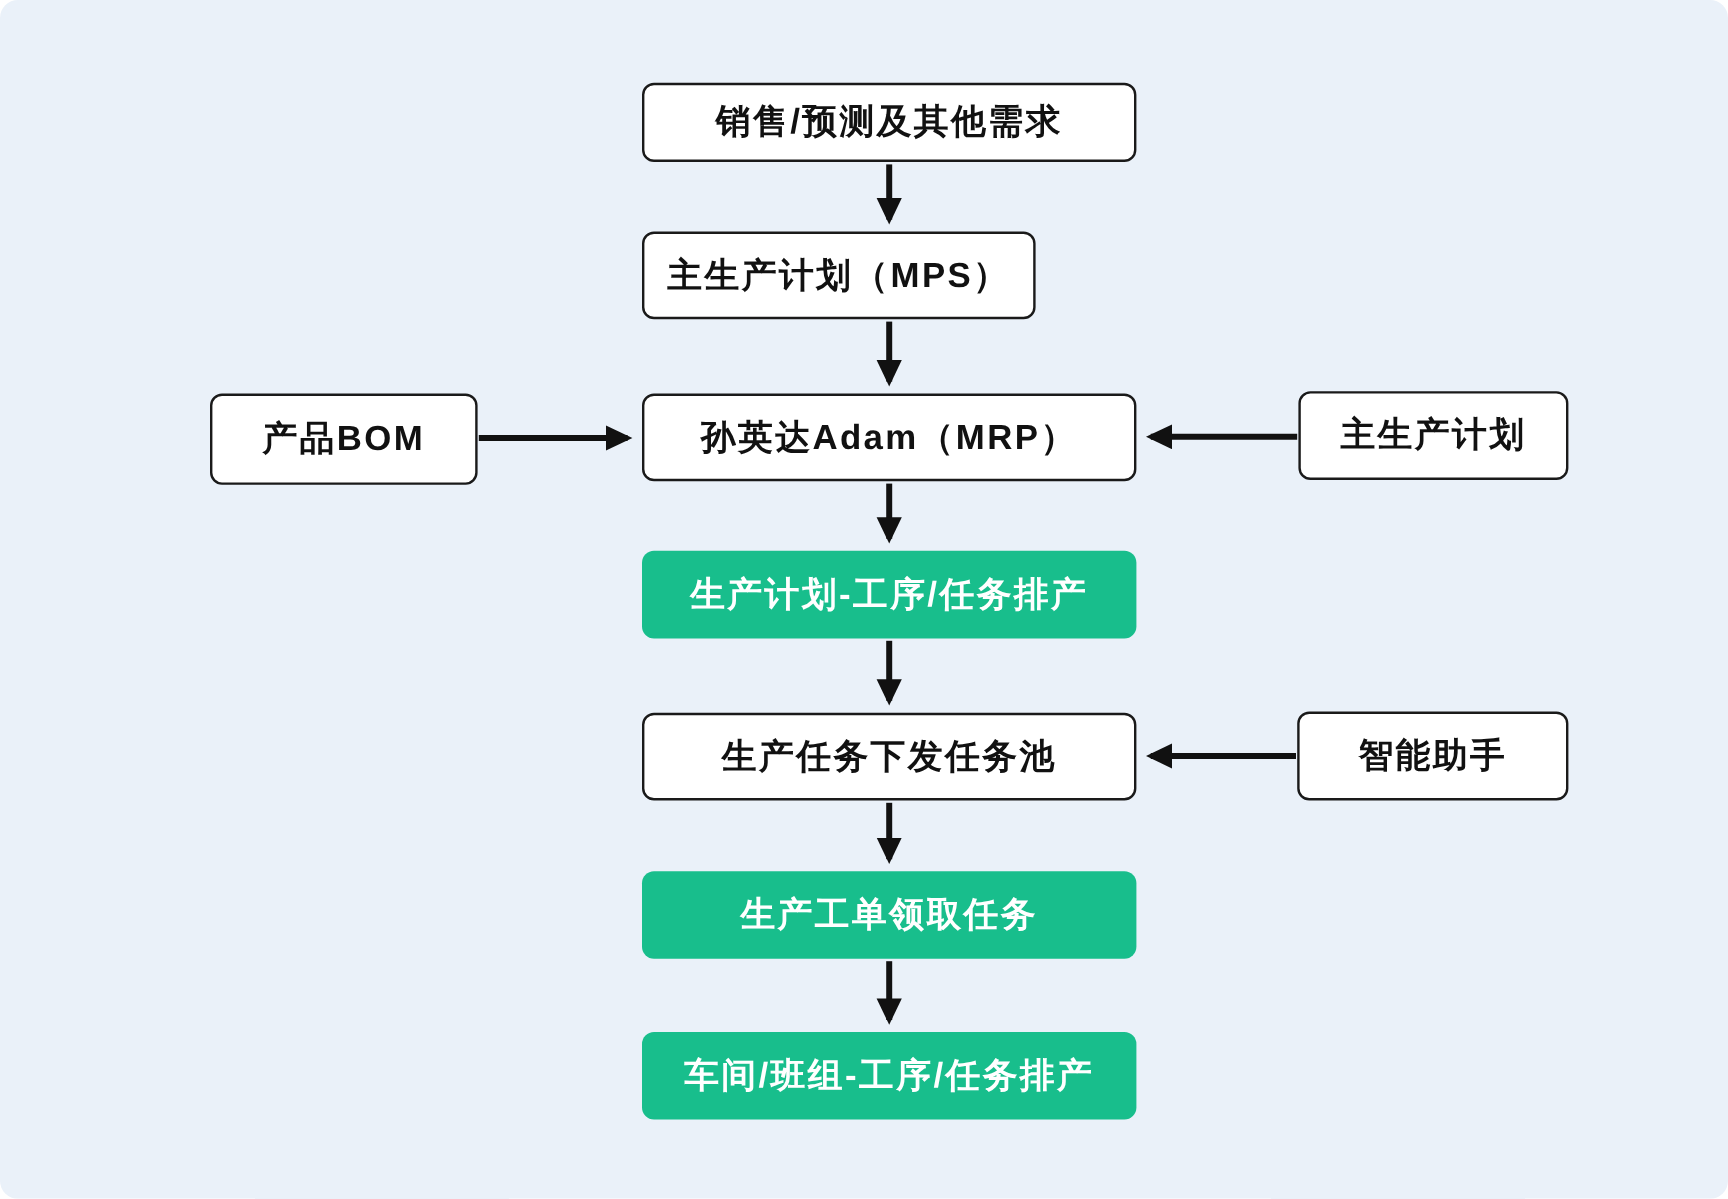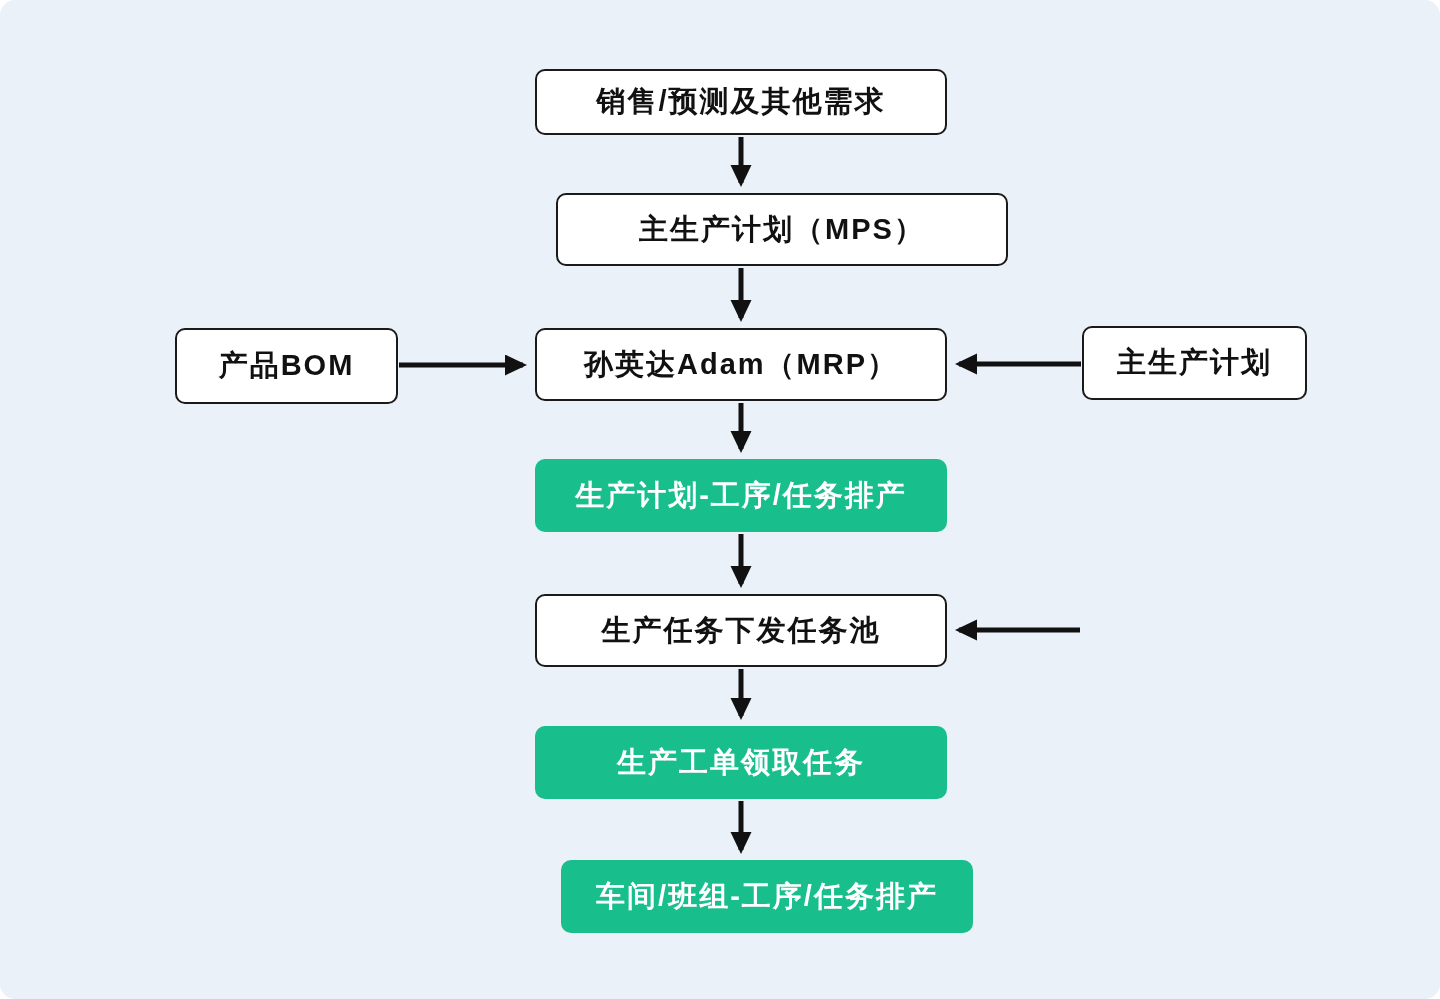--- a/index.html
+++ b/index.html
@@ -32,26 +32,26 @@
     text-align: center;
     white-space: nowrap;
   }
   .node.green {
     background: #18BE8C;
     border: none;
     color: #ffffff;
   }
   
   .n-sales              { left: 535px; top:  69px; width: 412px; height:  66px; }
-  .n-mps                { left: 556px; top: 193px; width: 452px; height:  73px; }
+  .n-mps                { left: 535px; top: 193px; width: 328px; height:  73px; }
   .n-mrp                { left: 535px; top: 328px; width: 412px; height:  73px; }
   .n-plan-schedule      { left: 535px; top: 459px; width: 412px; height:  73px; }
   .n-task-pool          { left: 535px; top: 594px; width: 412px; height:  73px; }
   .n-work-order         { left: 535px; top: 726px; width: 412px; height:  73px; }
-  .n-workshop-schedule  { left: 535px; top: 860px; width: 412px; height:  73px; margin-left: 26px; }
+  .n-workshop-schedule  { left: 535px; top: 860px; width: 412px; height:  73px; }
   
   .n-bom                { left: 175px; top: 328px; width: 223px; height:  76px; }
   .n-inventory          { left: 1082px; top: 326px; width: 225px; height: 74px; }
   .n-assistant          { left: 1081px; top: 593px; width: 226px; height: 74px; }
 
   .arrows {
     position: absolute;
     left: 0; top: 0;
     width: 1440px;
     height: 999px;
@@ -99,19 +99,20 @@
   <div class="node n-bom">产品BOM</div>
 
   <div class="node n-mrp">孙英达Adam（MRP）</div>
 
   <div class="node n-inventory">主生产计划</div>
 
   <div class="node n-task-pool">生产任务下发任务池</div>
 
   <div class="node green n-plan-schedule">生产计划-工序/任务排产</div>
 
+  <div class="node n-assistant">智能助手</div>
 
   <div class="node green n-work-order">生产工单领取任务</div>
 
   <div class="node green n-workshop-schedule">车间/班组-工序/任务排产</div>
 
 
 </div>
 
 </body></html>

